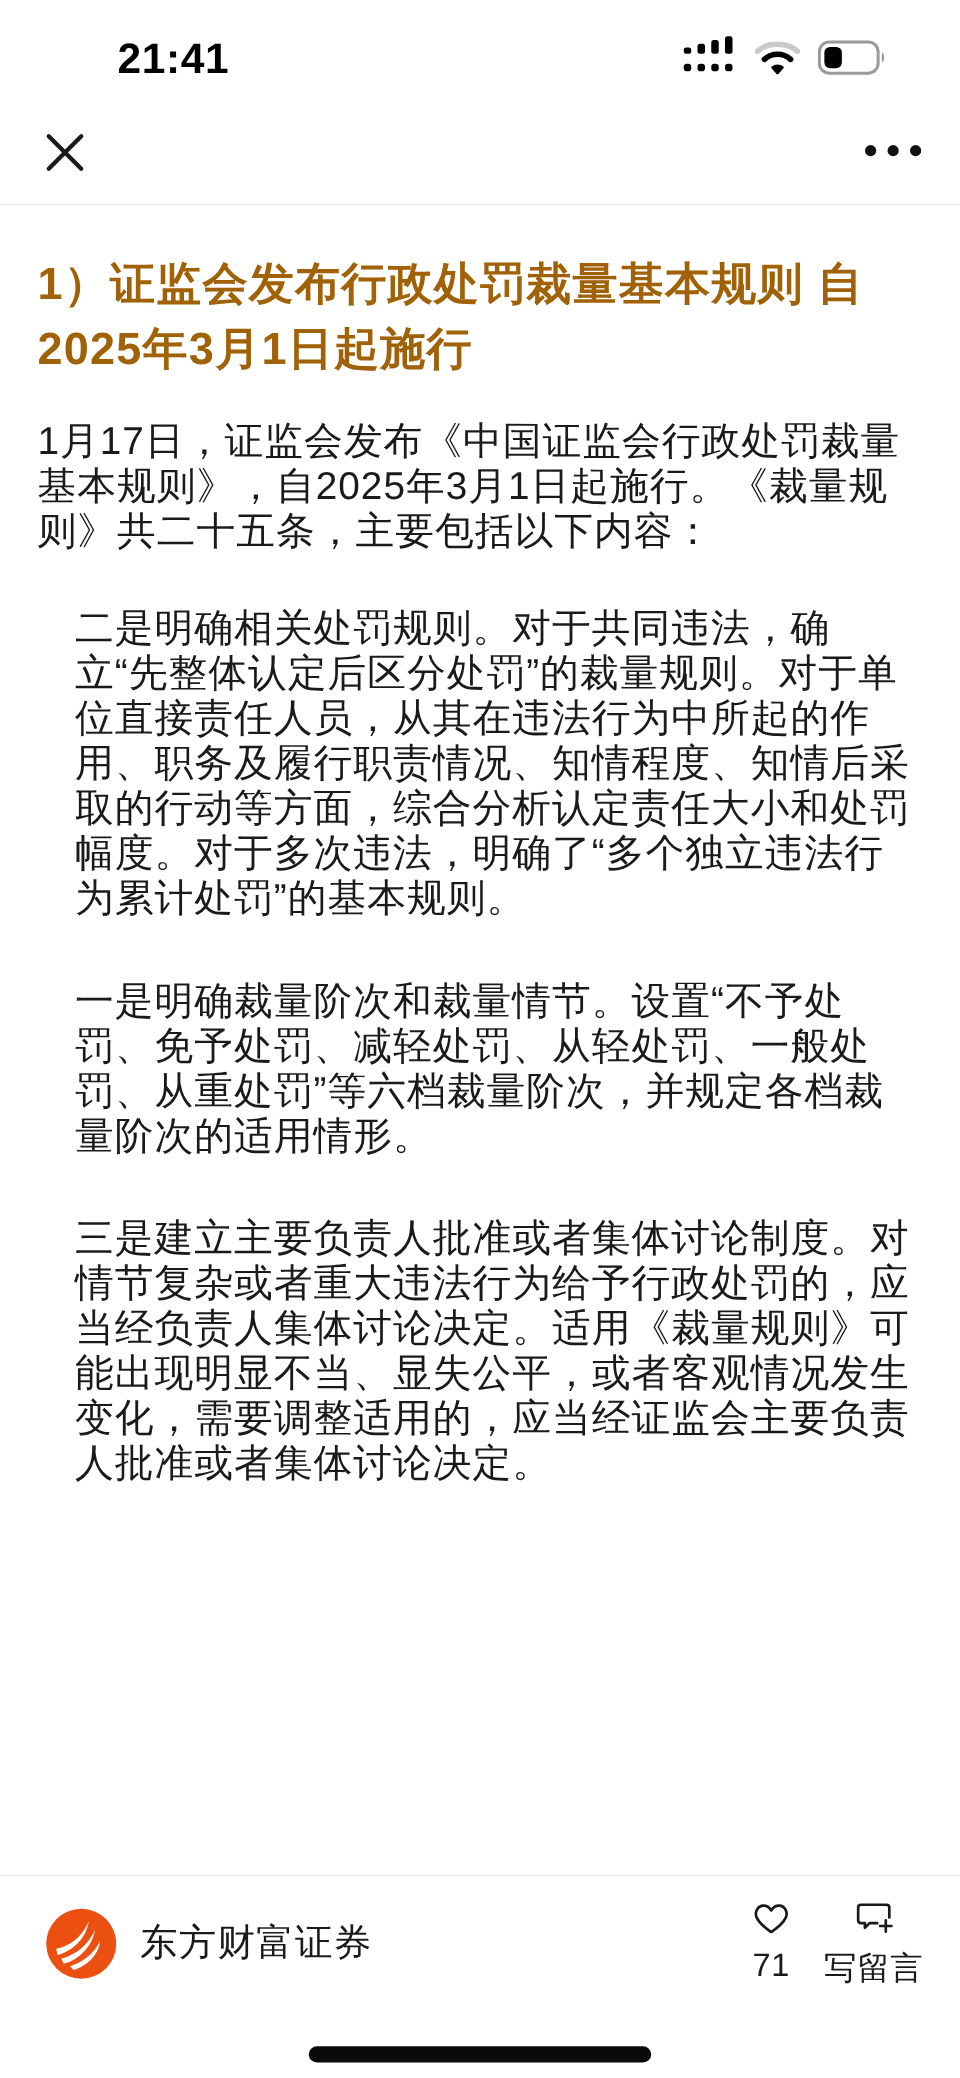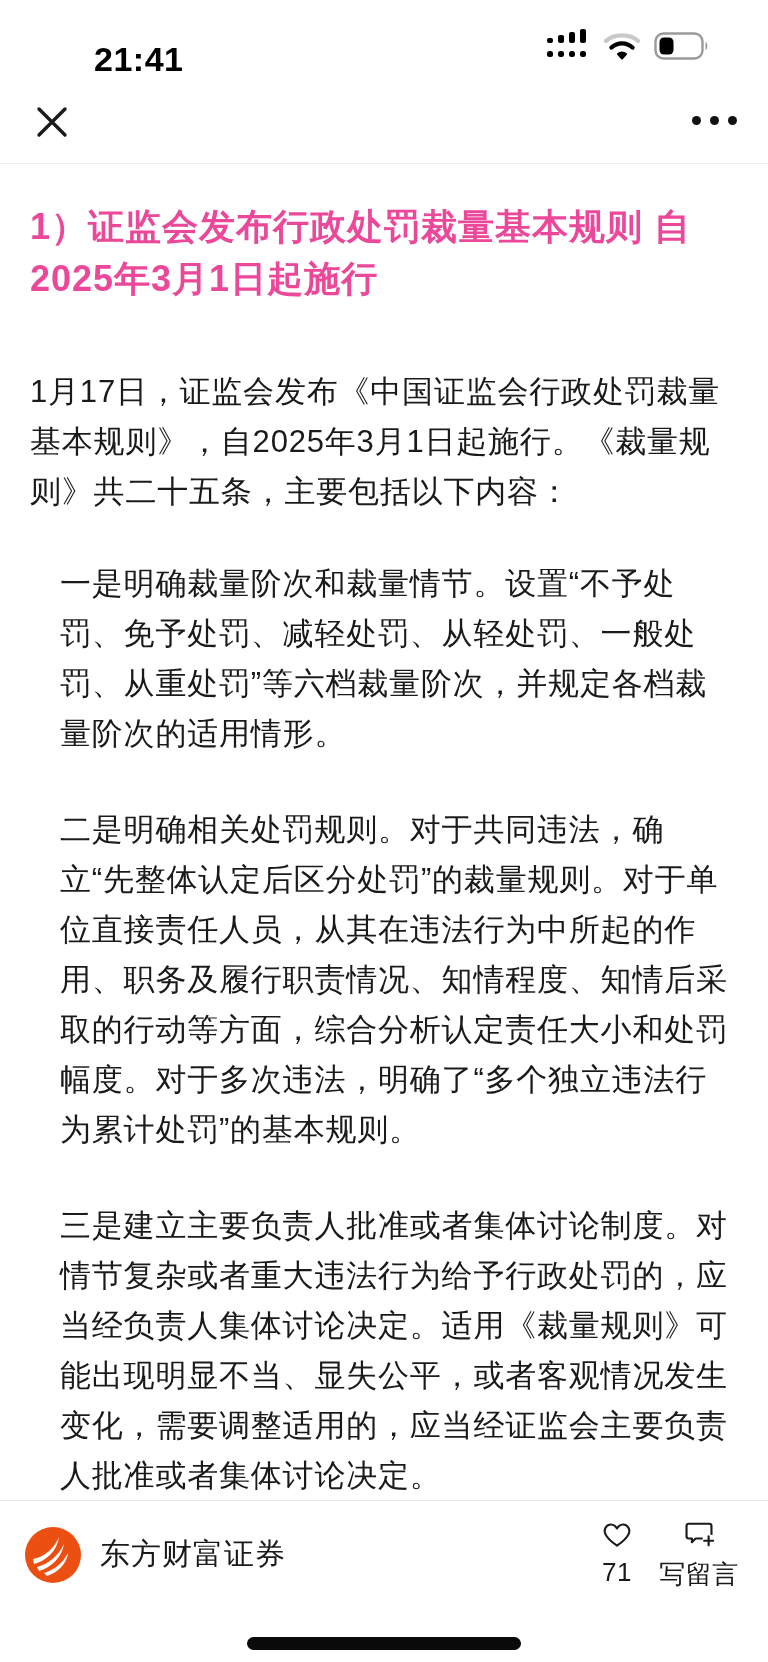--- a/index.html
+++ b/index.html
@@ -16,21 +16,21 @@
   }
 
   
   .status-bar {
     position: absolute;
     top: 0; left: 0; right: 0;
     height: 80px;
   }
   .status-time {
     position: absolute;
-    left: 94px; top: 40px;
+    left: 94px; top: 28px;
     font-size: 34px;
     font-weight: 700;
     letter-spacing: 0.5px;
     color: #000;
   }
   .status-icons {
     position: absolute;
     right: 58px; top: 28px;
     display: flex;
     align-items: center;
@@ -67,30 +67,30 @@
   }
 
   
   .article {
     position: absolute;
     top: 165px; left: 0; right: 0; bottom: 162px;
     padding: 36px 32px 0 30px;
     overflow: hidden;
   }
   .article-heading {
-    color: #ec4899;
+    color: #a16207;
     font-size: 36px;
     font-weight: 700;
     line-height: 52px;
     letter-spacing: 1px;
-    margin-bottom: 62px;
+    margin-bottom: 30px;
   }
   .article p {
     font-size: 31px;
-    line-height: 50px;
+    line-height: 36px;
     letter-spacing: 0.8px;
     color: #1a1a1a;
     margin-bottom: 42px;
   }
   .article p.p-indent {
     margin-left: 30px;
     margin-bottom: 46px;
   }
 
   
@@ -98,21 +98,21 @@
     position: absolute;
     left: 0; right: 0; bottom: 0;
     height: 162px;
     background: #ffffff;
     border-top: 1px solid #e7e7e7;
   }
   .footer-inner {
     display: flex;
     align-items: center;
     justify-content: space-between;
-    padding: 16px 28px 0 24px;
+    padding: 16px 28px 0 36px;
   }
   .source {
     display: flex;
     align-items: center;
     gap: 18px;
     cursor: pointer;
   }
   .source-logo { width: 58px; height: 58px; }
   .source-name {
     font-size: 30px;
@@ -194,22 +194,22 @@
     <div class="nav-more">
       <span></span>
         <span></span>
         <span></span>
     </div>
   </div>
 
   <div class="article">
     <h1 class="article-heading">1）证监会发布行政处罚裁量基本规则 自2025年3月1日起施行</h1>
     <p>1月17日，证监会发布《中国证监会行政处罚裁量基本规则》，自2025年3月1日起施行。《裁量规则》共二十五条，主要包括以下内容：</p>
+    <p class="p-indent">二是明确相关处罚规则。对于共同违法，确立“先整体认定后区分处罚”的裁量规则。对于单位直接责任人员，从其在违法行为中所起的作用、职务及履行职责情况、知情程度、知情后采取的行动等方面，综合分析认定责任大小和处罚幅度。对于多次违法，明确了“多个独立违法行为累计处罚”的基本规则。</p>
     <p class="p-indent">一是明确裁量阶次和裁量情节。设置“不予处罚、免予处罚、减轻处罚、从轻处罚、一般处罚、从重处罚”等六档裁量阶次，并规定各档裁量阶次的适用情形。</p>
-    <p class="p-indent">二是明确相关处罚规则。对于共同违法，确立“先整体认定后区分处罚”的裁量规则。对于单位直接责任人员，从其在违法行为中所起的作用、职务及履行职责情况、知情程度、知情后采取的行动等方面，综合分析认定责任大小和处罚幅度。对于多次违法，明确了“多个独立违法行为累计处罚”的基本规则。</p>
     <p class="p-indent">三是建立主要负责人批准或者集体讨论制度。对情节复杂或者重大违法行为给予行政处罚的，应当经负责人集体讨论决定。适用《裁量规则》可能出现明显不当、显失公平，或者客观情况发生变化，需要调整适用的，应当经证监会主要负责人批准或者集体讨论决定。</p>
   </div>
 
   <div class="footer">
     <div class="footer-inner">
       <div class="source">
         <span class="source-logo">
           <svg width="58" height="58" viewBox="0 0 58 58">
             <circle cx="29" cy="29" r="28" fill="#ec4f12"></circle>
             <path d="M9 33 C20 31 30 23 35 11 C33 25 22 35 10 38 Z" fill="#fff"></path>

